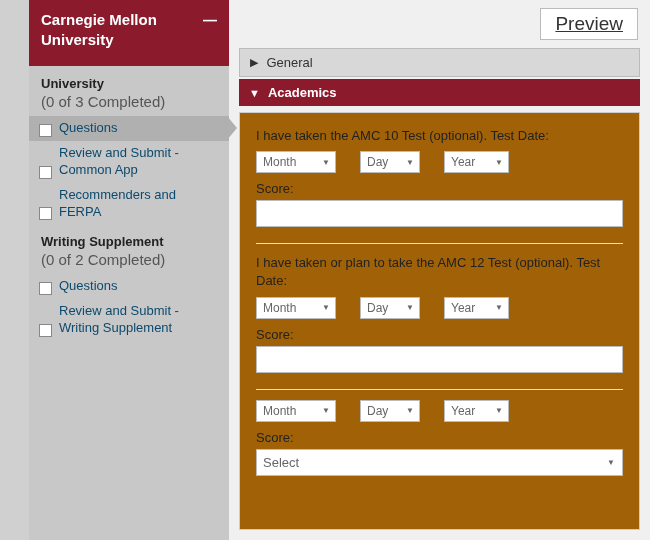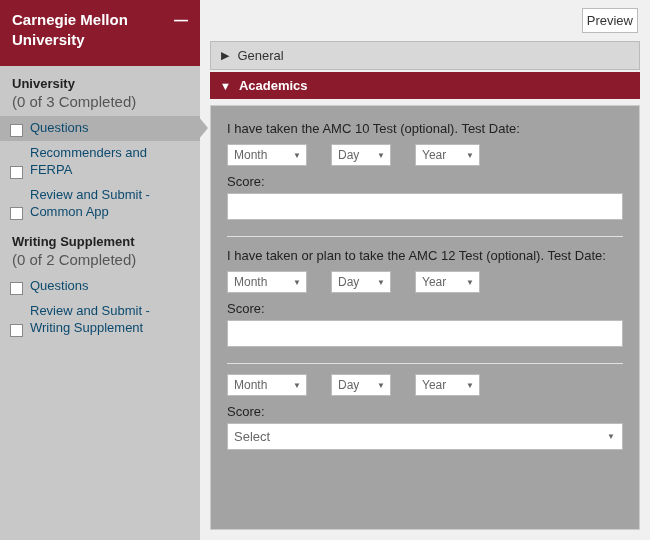--- a/index.html
+++ b/index.html
@@ -14,20 +14,21 @@
     }
 
     
     .sidebar {
       width: 200px;
       min-width: 200px;
       background: #c8c8c8;
       display: flex;
       flex-direction: column;
       height: 540px;
+      margin-left: 29px;
     }
 
     .sidebar-header {
       background: #8b1a2d;
       color: white;
       font-size: 15px;
       font-weight: bold;
       padding: 10px 12px;
       display: flex;
       justify-content: space-between;
@@ -112,24 +113,25 @@
     .main-top-bar {
       display: flex;
       justify-content: flex-end;
       padding: 8px 12px;
       background: #f0f0f0;
     }
 
     .preview-btn {
       background: white;
       border: 1px solid #bbb;
-      padding: 4px 4px;
-      font-size: 13px;
+      padding: 4px 14px;
+      font-size: 19px;
       cursor: pointer;
       color: #333;
+      text-decoration: underline;
     }
 
     .section-accordion {
       margin: 0 10px 6px 10px;
     }
 
     .accordion-general {
       background: #d8d8d8;
       border: 1px solid #bbb;
       padding: 6px 10px;
@@ -159,21 +161,21 @@
     }
 
     .accordion-academics .arrow {
       margin-right: 8px;
       font-size: 11px;
     }
 
     .content-area {
       flex: 1;
       overflow-y: auto;
-      background: #a3a3a3;
+      background: #a16207;
       padding: 14px 16px;
       border: 1px solid #ccc;
       margin: 0 10px 10px 10px;
     }
 
     .form-block {
       margin-bottom: 16px;
     }
 
     .form-label {
@@ -286,25 +288,25 @@
 
   <div class="sidebar-section-title">University</div>
   <div class="sidebar-section-subtitle">(0 of 3 Completed)</div>
 
   <div class="sidebar-item active">
     <div class="sidebar-checkbox"></div>
     <span class="sidebar-item-label">Questions</span>
   </div>
   <div class="sidebar-item">
     <div class="sidebar-checkbox"></div>
-    <span class="sidebar-item-label">Recommenders and FERPA</span>
+    <span class="sidebar-item-label">Review and Submit - Common App</span>
   </div>
   <div class="sidebar-item">
     <div class="sidebar-checkbox"></div>
-    <span class="sidebar-item-label">Review and Submit - Common App</span>
+    <span class="sidebar-item-label">Recommenders and FERPA</span>
   </div>
 
   <div class="sidebar-section-title">Writing Supplement</div>
   <div class="sidebar-section-subtitle">(0 of 2 Completed)</div>
 
   <div class="sidebar-item">
     <div class="sidebar-checkbox"></div>
     <span class="sidebar-item-label">Questions</span>
   </div>
   <div class="sidebar-item">

